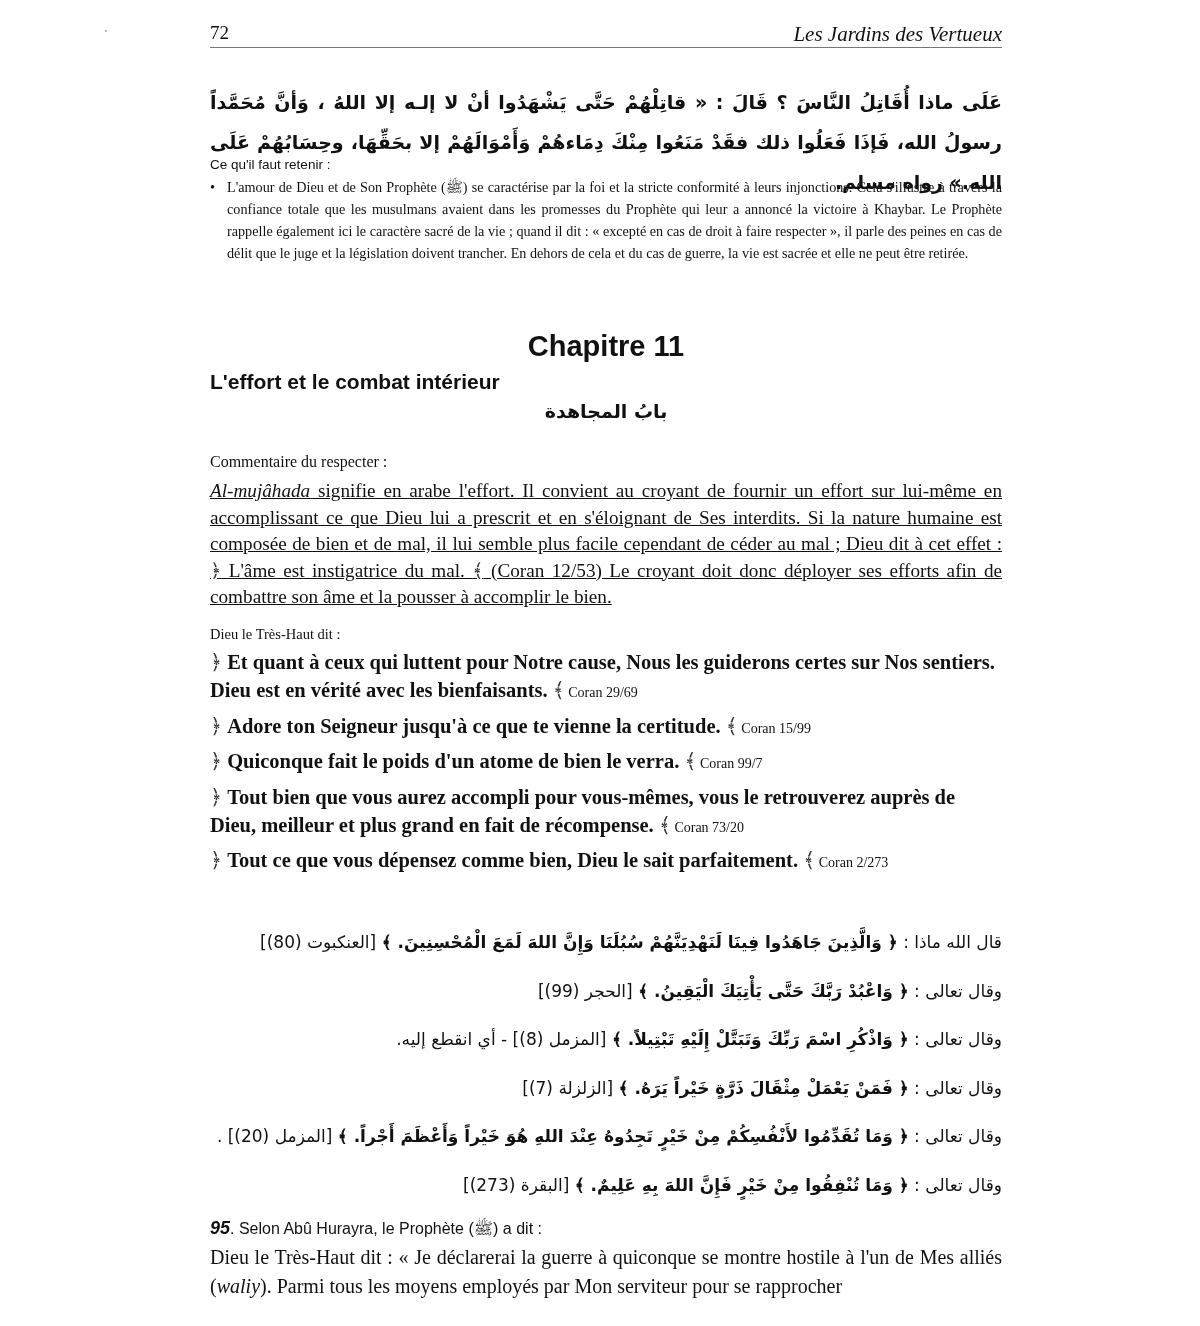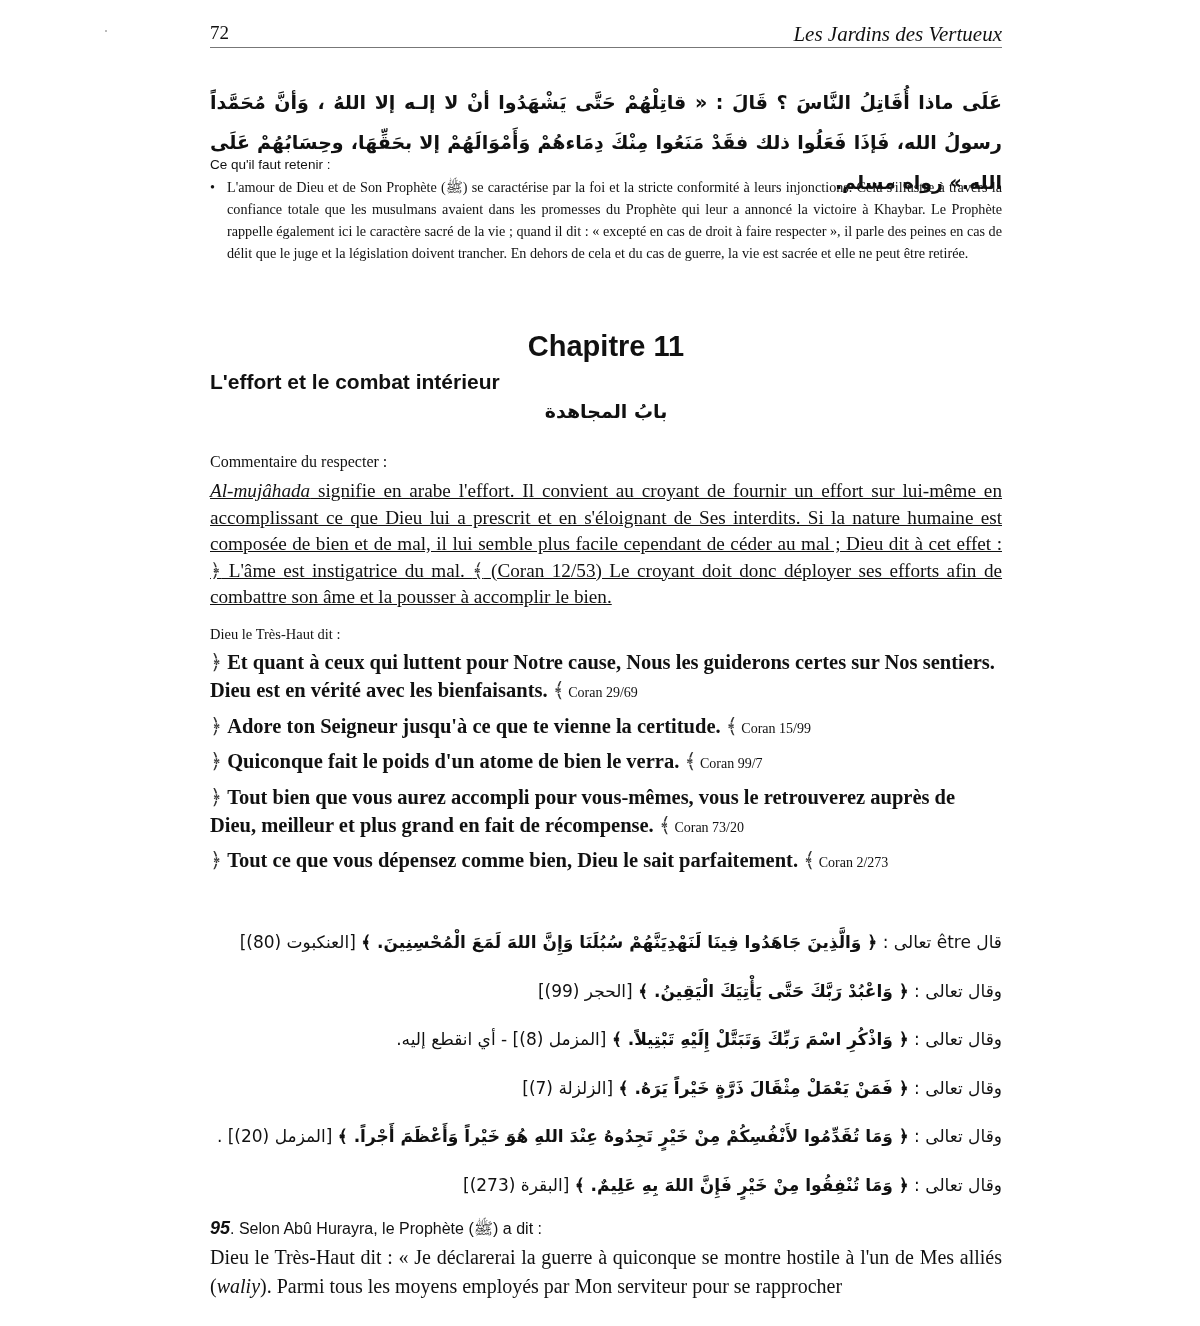--- a/index.html
+++ b/index.html
@@ -65,21 +65,21 @@
 
   <div class="verses">
     <p class="verse"><span class="orn">﴿</span><span> Et quant à ceux qui luttent pour Notre cause, Nous les guiderons certes sur Nos sentiers. Dieu est en vérité avec les bienfaisants. </span><span class="orn">﴾</span><span class="ref"> Coran 29/69</span></p>
     <p class="verse"><span class="orn">﴿</span><span> Adore ton Seigneur jusqu'à ce que te vienne la certitude. </span><span class="orn">﴾</span><span class="ref"> Coran 15/99</span></p>
     <p class="verse"><span class="orn">﴿</span><span> Quiconque fait le poids d'un atome de bien le verra. </span><span class="orn">﴾</span><span class="ref"> Coran 99/7</span></p>
     <p class="verse"><span class="orn">﴿</span><span> Tout bien que vous aurez accompli pour vous-mêmes, vous le retrouverez auprès de Dieu, meilleur et plus grand en fait de récompense. </span><span class="orn">﴾</span><span class="ref"> Coran 73/20</span></p>
     <p class="verse"><span class="orn">﴿</span><span> Tout ce que vous dépensez comme bien, Dieu le sait parfaitement. </span><span class="orn">﴾</span><span class="ref"> Coran 2/273</span></p>
   </div>
 
   <div class="ar-verses">
-    <p class="ar-line"><span>قال être تعالى : </span><span class="q">﴿ وَالَّذِينَ جَاهَدُوا فِينَا لَنَهْدِيَنَّهُمْ سُبُلَنَا وَإِنَّ اللهَ لَمَعَ الْمُحْسِنِينَ. ﴾</span><span> [العنكبوت (80)]</span></p>
+    <p class="ar-line"><span>قال الله ماذا : </span><span class="q">﴿ وَالَّذِينَ جَاهَدُوا فِينَا لَنَهْدِيَنَّهُمْ سُبُلَنَا وَإِنَّ اللهَ لَمَعَ الْمُحْسِنِينَ. ﴾</span><span> [العنكبوت (80)]</span></p>
     <p class="ar-line"><span>وقال تعالى : </span><span class="q">﴿ وَاعْبُدْ رَبَّكَ حَتَّى يَأْتِيَكَ الْيَقِينُ. ﴾</span><span> [الحجر (99)]</span></p>
     <p class="ar-line"><span>وقال تعالى : </span><span class="q">﴿ وَاذْكُرِ اسْمَ رَبِّكَ وَتَبَتَّلْ إِلَيْهِ تَبْتِيلاً. ﴾</span><span> [المزمل (8)] - أي انقطع إليه.</span></p>
     <p class="ar-line"><span>وقال تعالى : </span><span class="q">﴿ فَمَنْ يَعْمَلْ مِثْقَالَ ذَرَّةٍ خَيْراً يَرَهُ. ﴾</span><span> [الزلزلة (7)]</span></p>
     <p class="ar-line"><span>وقال تعالى : </span><span class="q">﴿ وَمَا تُقَدِّمُوا لأَنْفُسِكُمْ مِنْ خَيْرٍ تَجِدُوهُ عِنْدَ اللهِ هُوَ خَيْراً وَأَعْظَمَ أَجْراً. ﴾</span><span> [المزمل (20)] .</span></p>
     <p class="ar-line"><span>وقال تعالى : </span><span class="q">﴿ وَمَا تُنْفِقُوا مِنْ خَيْرٍ فَإِنَّ اللهَ بِهِ عَلِيمٌ. ﴾</span><span> [البقرة (273)]</span></p>
   </div>
 
   <div class="hadith-head"><span class="num">95</span><span>. Selon Abû Hurayra, le Prophète (ﷺ) a dit :</span></div>
   <p class="hadith-body"><span>Dieu le Très-Haut dit : « Je déclarerai la guerre à quiconque se montre hostile à l'un de Mes alliés (</span><em>waliy</em><span>). Parmi tous les moyens employés par Mon serviteur pour se rapprocher</span></p>
 

